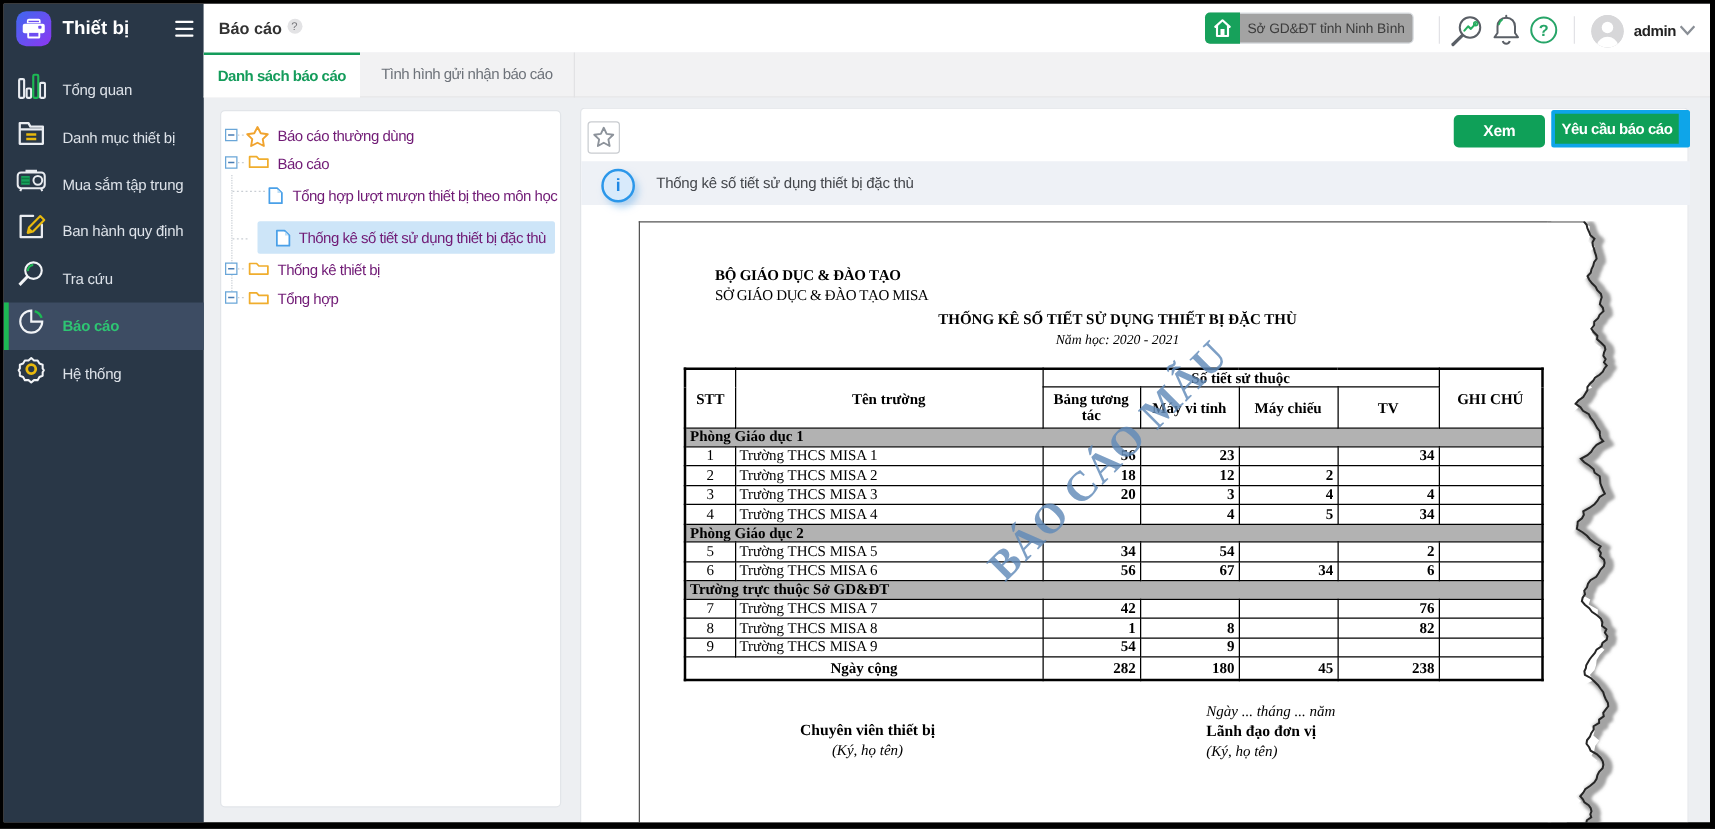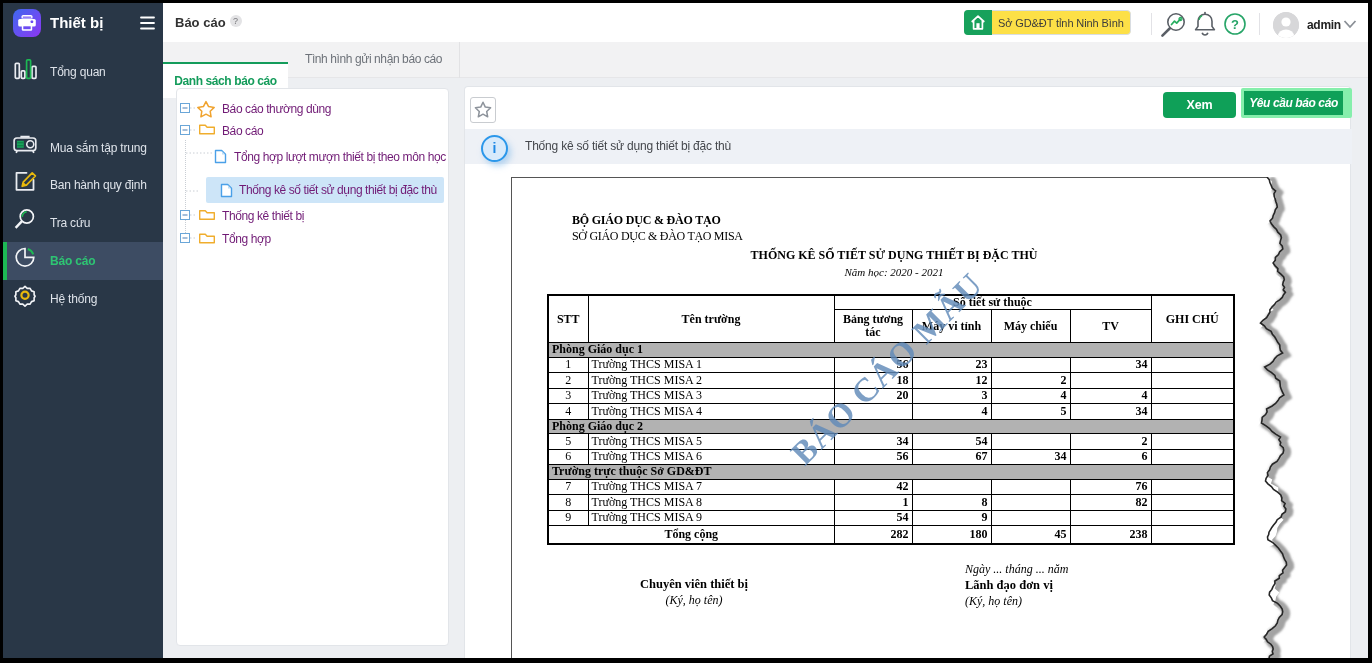--- a/index.html
+++ b/index.html
@@ -18,45 +18,45 @@
   .menu-item .txt { position:absolute; left:47px; top:50%; transform:translateY(-50%); }
   .menu-item .ic { position:absolute; left:10px; top:50%; transform:translateY(-53%) translateY(-3px); width:24px; height:24px; }
   .menu-item.active { background:#3d4c63; border-left:4px solid #1db954; color:#2ec573; font-weight:bold; }
   .menu-item.active .ic { left:6px; }
   .menu-item.active .txt { left:43px; }
 
   
   #header { position:absolute; left:160px; top:0; width:1205px; height:39px; background:#fff; }
   #page-title { position:absolute; left:12px; top:11.5px; font-size:13px; font-weight:bold; color:#323232; }
   #title-q { position:absolute; left:66.5px; top:12px; width:12px; height:12px; border-radius:50%; background:#e3e3e5; color:#76767a; font-size:9px; text-align:center; line-height:12px; }
-  #unit { position:absolute; left:801px; top:7px; width:167px; height:25px; border:1px solid #d9dde1; border-radius:4px; background:#fde047; }
+  #unit { position:absolute; left:801px; top:7px; width:167px; height:25px; border:1px solid #d9dde1; border-radius:4px; background:#a3a3a3; }
   #unit .house { position:absolute; left:-1px; top:-1px; width:28px; height:25px; background:#17a15b; border-radius:4px 0 0 4px; }
   #unit .uname { position:absolute; left:33px; top:5.5px; font-size:11px; letter-spacing:-0.1px; color:#3c3c3c; white-space:nowrap; }
   .hdiv { position:absolute; top:10px; width:1px; height:22px; background:#e2e2e6; }
   #avatar { position:absolute; left:1110px; top:9px; width:26px; height:26px; border-radius:50%; background:#d5d5d7; overflow:hidden; }
   #uname2 { position:absolute; left:1144px; top:14.5px; font-size:12px; letter-spacing:-0.3px; font-weight:bold; color:#222; }
 
   
   #tabs { position:absolute; left:160px; top:39px; width:1205px; height:36px; background:#f2f2f3; border-bottom:1px solid #e6e6e8; }
   .tab { position:absolute; top:0; height:36px; font-size:12px; letter-spacing:-0.4px; line-height:34px; text-align:center; }
-  #tab1 { left:0; width:125px; background:#fff; border-top:2px solid #149c5b; color:#149c5b; font-weight:bold;margin-top:20px; }
+  #tab1 { left:0; width:125px; background:#fff; border-top:2px solid #149c5b; color:#149c5b; font-weight:bold; }
   #tab2 { left:125px; width:172px; color:#6d7279; border-right:1px solid #e2e2e4; }
 
   
   #treecard { position:absolute; left:173px; top:85px; width:273px; height:558px; background:#fff; border:1px solid #e2e5e9; border-radius:4px; }
   #rightcard { position:absolute; left:461px; top:83px; width:887px; height:572px; background:#fff; border:1px solid #e2e5e9; border-radius:4px 4px 0 0; border-bottom:none; }
 
   
   .titem { position:absolute; font-size:12px; letter-spacing:-0.4px; color:#701a75; white-space:nowrap; }
   .sel { position:absolute; left:30px; top:91px; width:238px; height:26px; background:#cde5f8; border-radius:2px; }
 
   
   #starbtn { position:absolute; left:5px; top:10px; width:26px; height:26px; border:1px solid #c9ccd0; border-radius:3px; background:#fff; }
   #btn-xem { position:absolute; left:698px; top:4.5px; width:73px; height:26px; background:#0fa058; border-radius:4px; color:#fff; font-size:12.5px; letter-spacing:-0.2px; font-weight:bold; text-align:center; line-height:26px; }
-  #btn-ycbc { position:absolute; left:776px; top:1px; width:111px; height:30px; background:#86efac; border-radius:2px;font-style:italic; }
+  #btn-ycbc { position:absolute; left:776px; top:1px; width:111px; height:30px; background:#0ea5e9; border-radius:2px; }
   #btn-ycbc .inner { position:absolute; left:3px; top:3px; width:99px; height:24px; background:#0fa058; color:#fff; font-size:12px; letter-spacing:-0.4px; font-weight:bold; text-align:center; line-height:24px; }
   #infobar { position:absolute; left:0; top:42px; width:887px; height:35px; background:#eef1f6; }
   #infoico { position:absolute; left:16px; top:6px; width:27px; height:27px; border-radius:50%; background:#d8eafb; border:2.5px solid #2b97ea; color:#1e88e5; font-weight:bold; font-size:14px; text-align:center; line-height:22px; box-shadow:3px 4px 6px rgba(130,185,235,0.55); }
   #infotxt { position:absolute; left:60px; top:10px; font-size:12px; letter-spacing:-0.2px; color:#44474c; }
 
   
   #page { position:absolute; left:507.5px; top:174px; width:730.5px; height:484px; background:#fff; border-left:1px solid #555; border-top:1px solid #555; font-family:"Liberation Serif", serif; color:#000; }
   #rh1 { position:absolute; left:60.5px; top:35px; font-size:12px; letter-spacing:-0.2px; line-height:14px; font-weight:bold; }
   #rh2 { position:absolute; left:60.5px; top:51px; font-size:12px; line-height:14px; letter-spacing:-0.3px;text-align:right; }
   #rtitle { position:absolute; left:19.5px; top:70px; width:726px; text-align:center; font-size:12px; line-height:14px; font-weight:bold; }
@@ -103,20 +103,28 @@
     <div class="menu-item" style="top:50px">
       <svg class="ic" width="24" height="24" viewBox="0 0 24 24" fill="none">
         <g stroke="#e9ecf1" stroke-width="1.7">
             <rect x="2.3" y="7" width="4" height="15" rx="1"></rect>
             <rect x="8.3" y="14.5" width="3.6" height="7.5" rx="1"></rect>
             <rect x="19" y="10" width="4" height="12" rx="1"></rect>
           </g>
         <rect x="13.6" y="3.5" width="4" height="18.5" rx="1" stroke="#1db954" stroke-width="1.7"></rect>
       </svg>
       <span class="txt">Tổng quan</span>
+      </div>
+    <div class="menu-item" style="top:88px">
+      <svg class="ic" width="24" height="24" viewBox="0 0 24 24" fill="none">
+        <path d="M2.8 20.8V4.2h7l1.5 2.8h10v13.8z" stroke="#e9ecf1" stroke-width="1.8" stroke-linejoin="round"></path>
+        <path d="M2.8 9.3h18.4" stroke="#e9ecf1" stroke-width="1.8"></path>
+        <path d="M8 13.4h8M8 16.9h8" stroke="#e8b90c" stroke-width="2"></path>
+      </svg>
+      <span class="txt">Danh mục thiết bị</span>
       </div>
     <div class="menu-item" style="top:126px">
       <svg class="ic" width="26" height="24" viewBox="0 0 26 24" fill="none">
         <path d="M8 3.8h10" stroke="#e9ecf1" stroke-width="2"></path>
         <rect x="1.2" y="5.2" width="23.5" height="13.6" rx="3" stroke="#e9ecf1" stroke-width="1.8"></rect>
         <rect x="4.3" y="8.2" width="7.4" height="7.6" fill="#17a15b"></rect>
         <path d="M4.5 10.4h7M4.5 13.6h7" stroke="#0c7a42" stroke-width="1.2"></path>
         <circle cx="18.7" cy="12" r="3.8" stroke="#e9ecf1" stroke-width="1.7"></circle>
         <path d="M4.5 18.8l-1 2.6M21.5 18.8l1 2.6" stroke="#e9ecf1" stroke-width="1.8"></path>
       </svg>
@@ -377,21 +385,21 @@
       <tr style="height:15.5px">
             <td class="ctr">9</td>
             <td>Trường THCS MISA 9</td>
             <td class="num">54</td>
             <td class="num">9</td>
             <td></td>
             <td></td>
             <td></td>
           </tr>
       <tr style="height:18px">
-            <td class="ctr" colspan="2" style="font-weight:bold">Tổng cộng</td>
+            <td class="ctr" colspan="2" style="font-weight:bold">Ngày cộng</td>
             <td class="num" style="font-weight:bold">282</td>
             <td class="num" style="font-weight:bold">180</td>
             <td class="num" style="font-weight:bold">45</td>
             <td class="num" style="font-weight:bold">238</td>
             <td></td>
           </tr>
     </tbody>
       </table>
     <div id="wm">BÁO CÁO MẪU</div>
     <div id="sigL">

